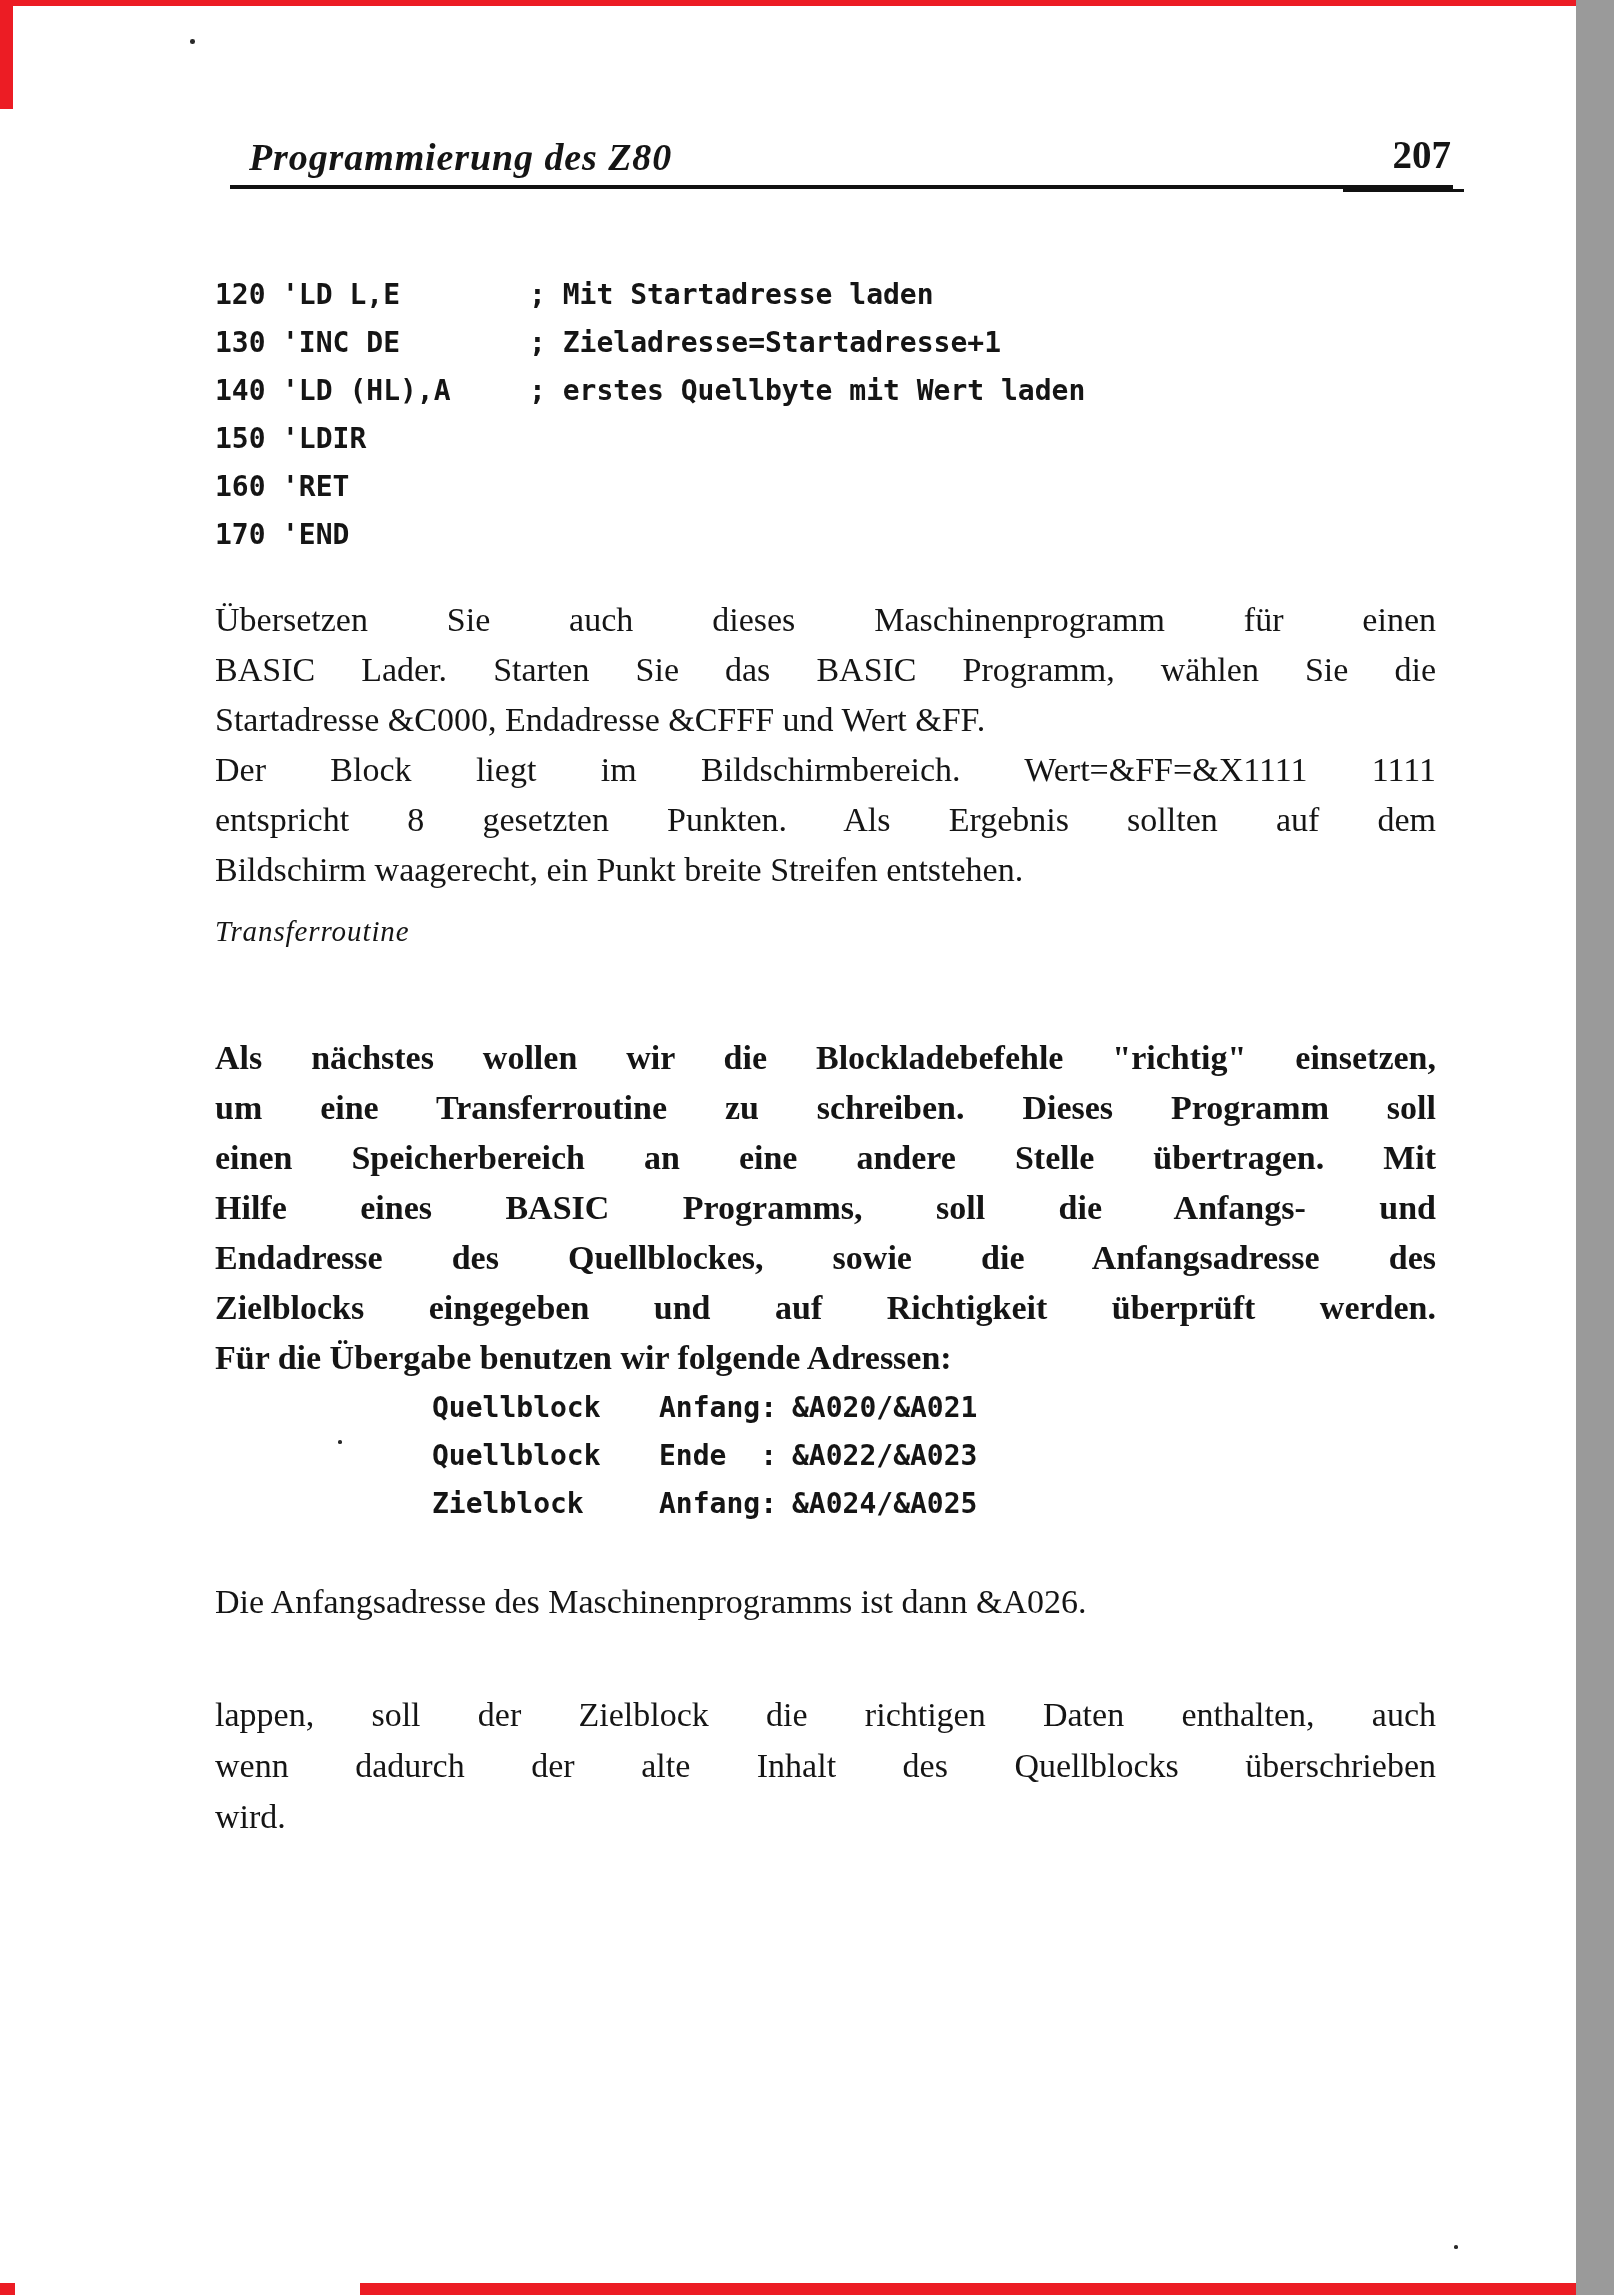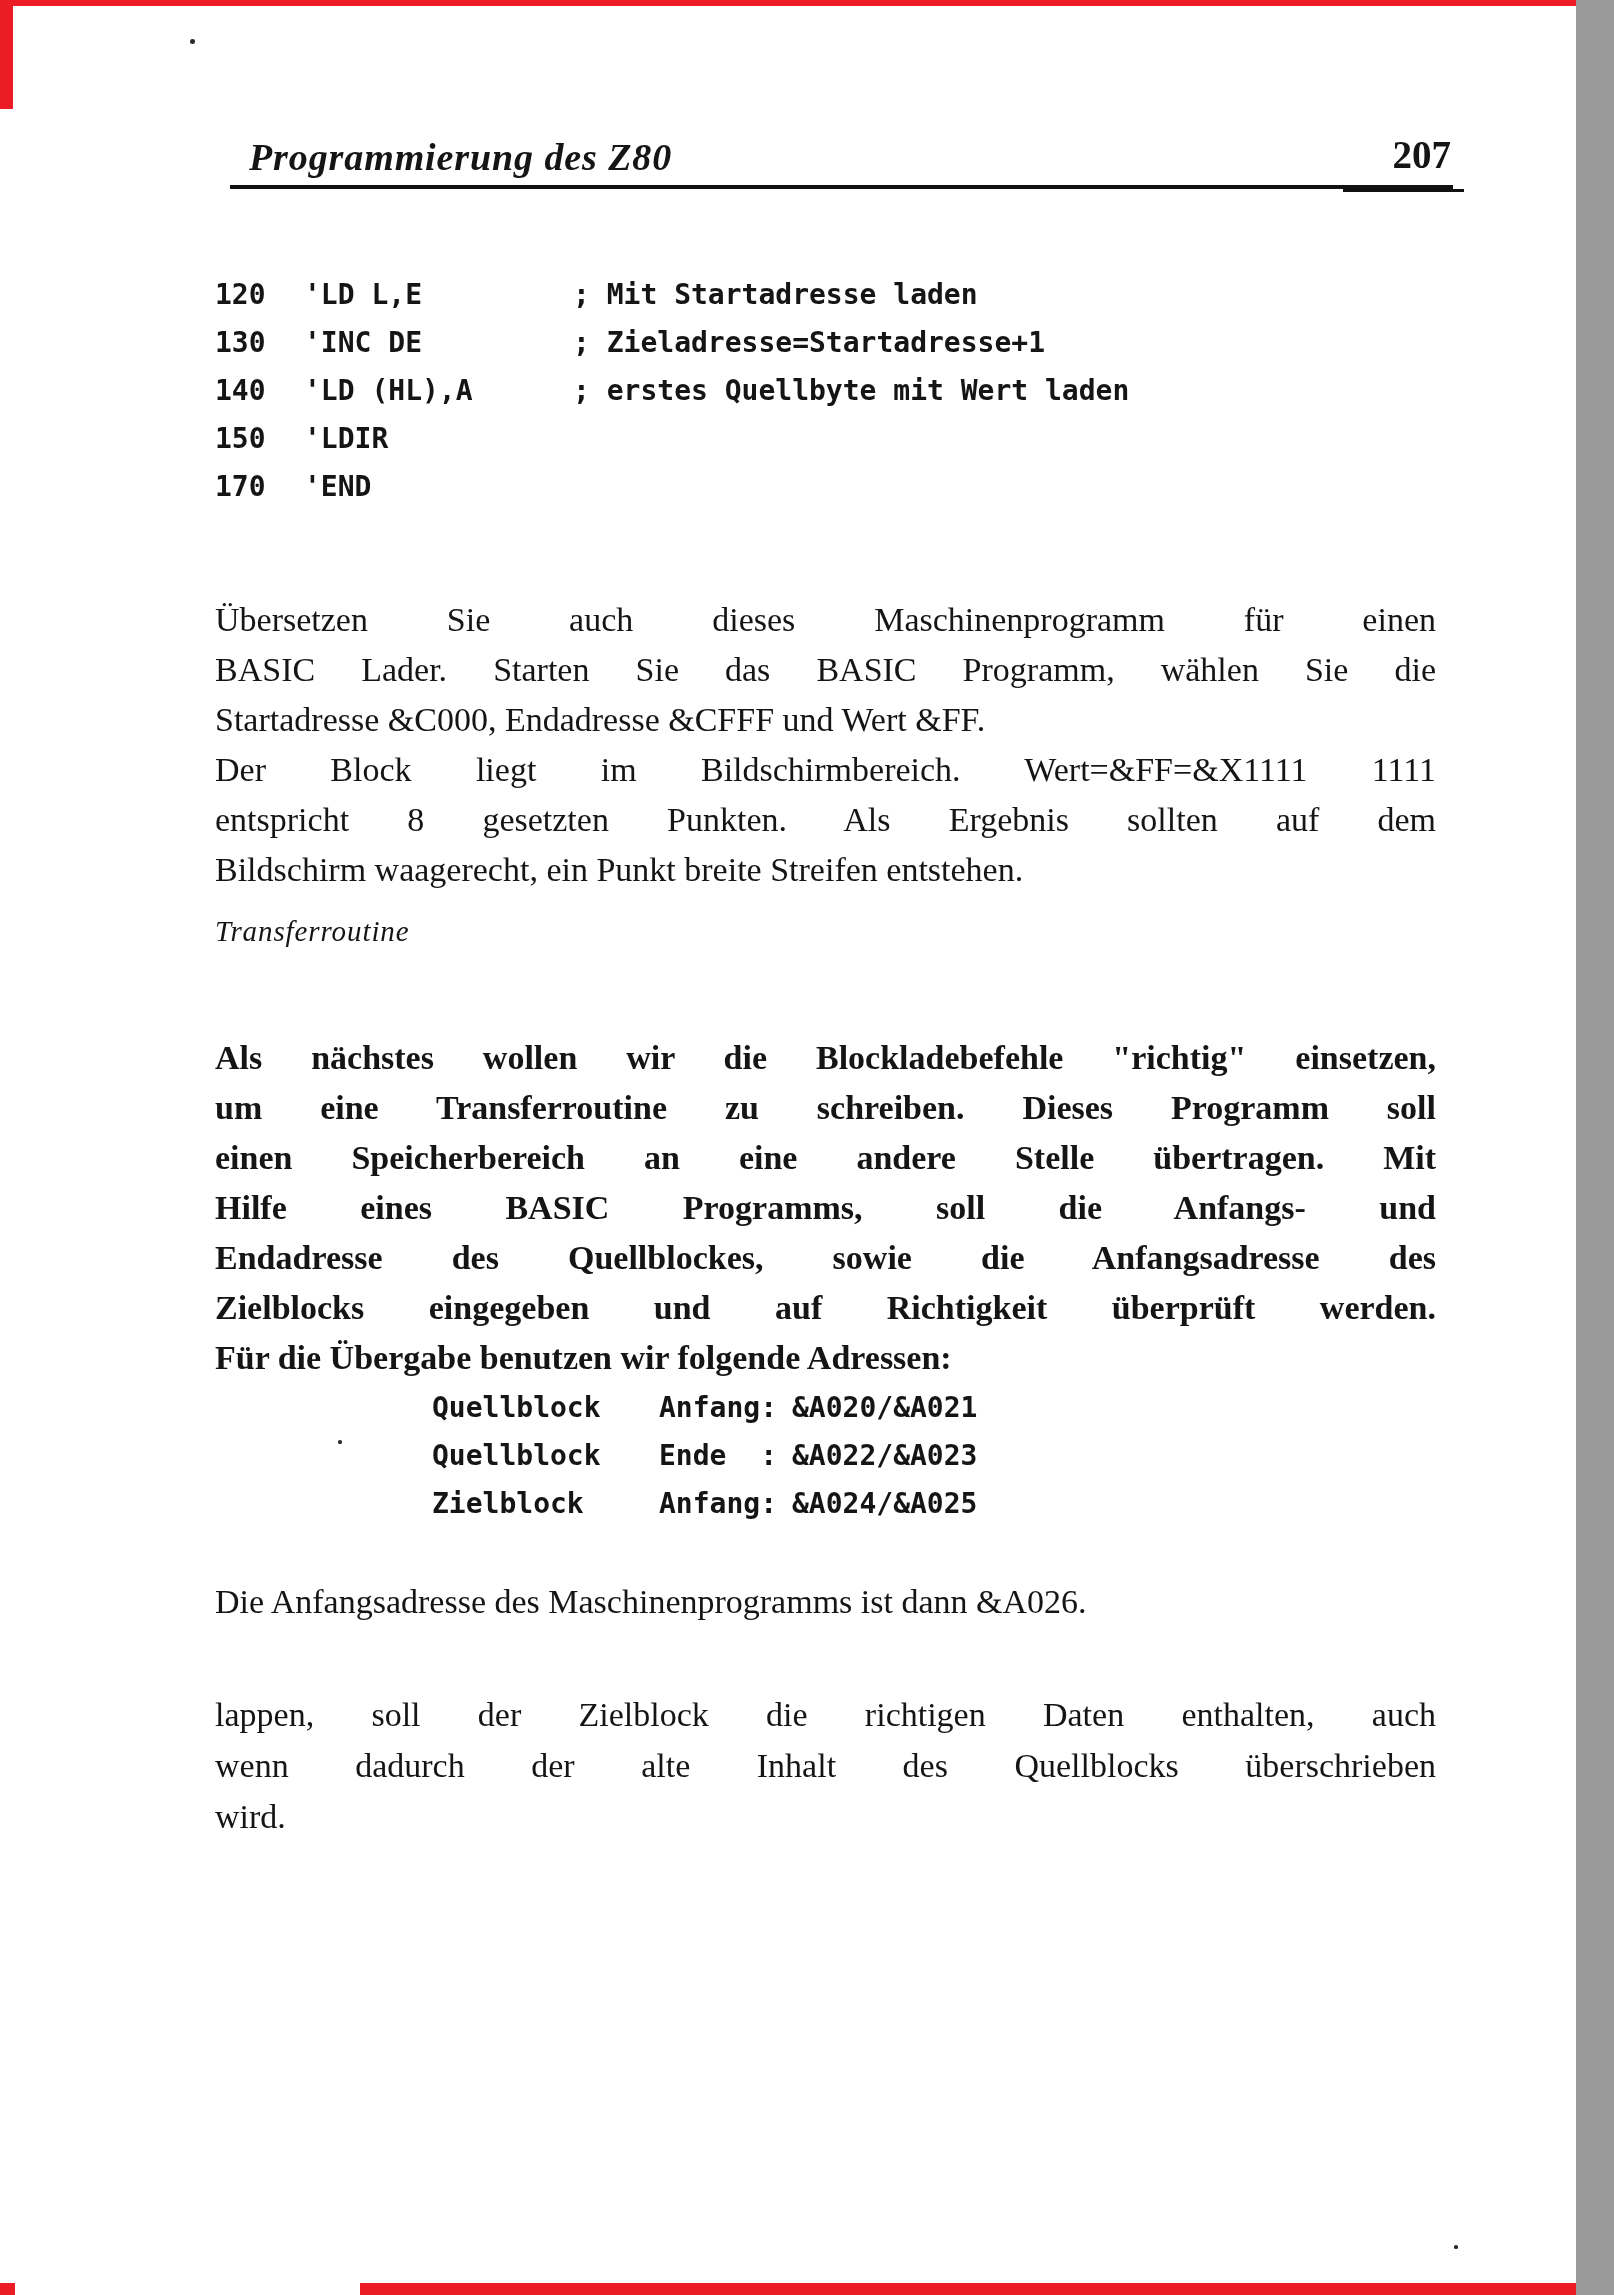--- a/index.html
+++ b/index.html
@@ -31,21 +31,21 @@
   .hdr-rule{position:absolute;left:230px;top:185px;width:1223px;height:3.7px;background:#111;}
   .hdr-rule2{position:absolute;left:1343px;top:189px;width:121px;height:2.8px;background:#111;}
 
   
   .code{
     position:absolute;left:215px;top:271px;
     font-family:"DejaVu Sans Mono", monospace;
     font-size:28px;font-weight:700;line-height:48px;
     white-space:pre;
   }
-  .code-row{display:flex;gap:22px;}
+  .code-row{display:flex;}
   .code-num{width:67px;}
   .code-txt{width:247px;}
   .code-com{}
 
   
   .para{
     position:absolute;left:215px;width:1221px;
     font-size:34px;line-height:50px;margin-top:24px;
   }
   .para .line{text-align:justify;white-space:normal;}
@@ -111,20 +111,24 @@
       <span class="code-com">; Zieladresse=Startadresse+1</span>
     </div><div class="code-row">
       <span class="code-num">140</span>
       <span class="code-txt">'LD (HL),A</span>
       <span class="code-com">; erstes Quellbyte mit Wert laden</span>
     </div><div class="code-row">
       <span class="code-num">150</span>
       <span class="code-txt">'LDIR</span>
       <span class="code-com"></span>
     </div><div class="code-row">
+      <span class="code-num">160</span>
+      <span class="code-txt">'RET</span>
+      <span class="code-com"></span>
+    </div><div class="code-row">
       <span class="code-num">170</span>
       <span class="code-txt">'END</span>
       <span class="code-com"></span>
     </div></div>
 
   <div class="para p1">
       <div class="line just">Übersetzen Sie auch dieses Maschinenprogramm für einen</div>
       <div class="line just">BASIC Lader. Starten Sie das BASIC Programm, wählen Sie die</div>
       <div class="line">Startadresse &amp;C000, Endadresse &amp;CFFF und Wert &amp;FF.</div>
       <div class="line just">Der Block liegt im Bildschirmbereich. Wert=&amp;FF=&amp;X1111 1111</div>

